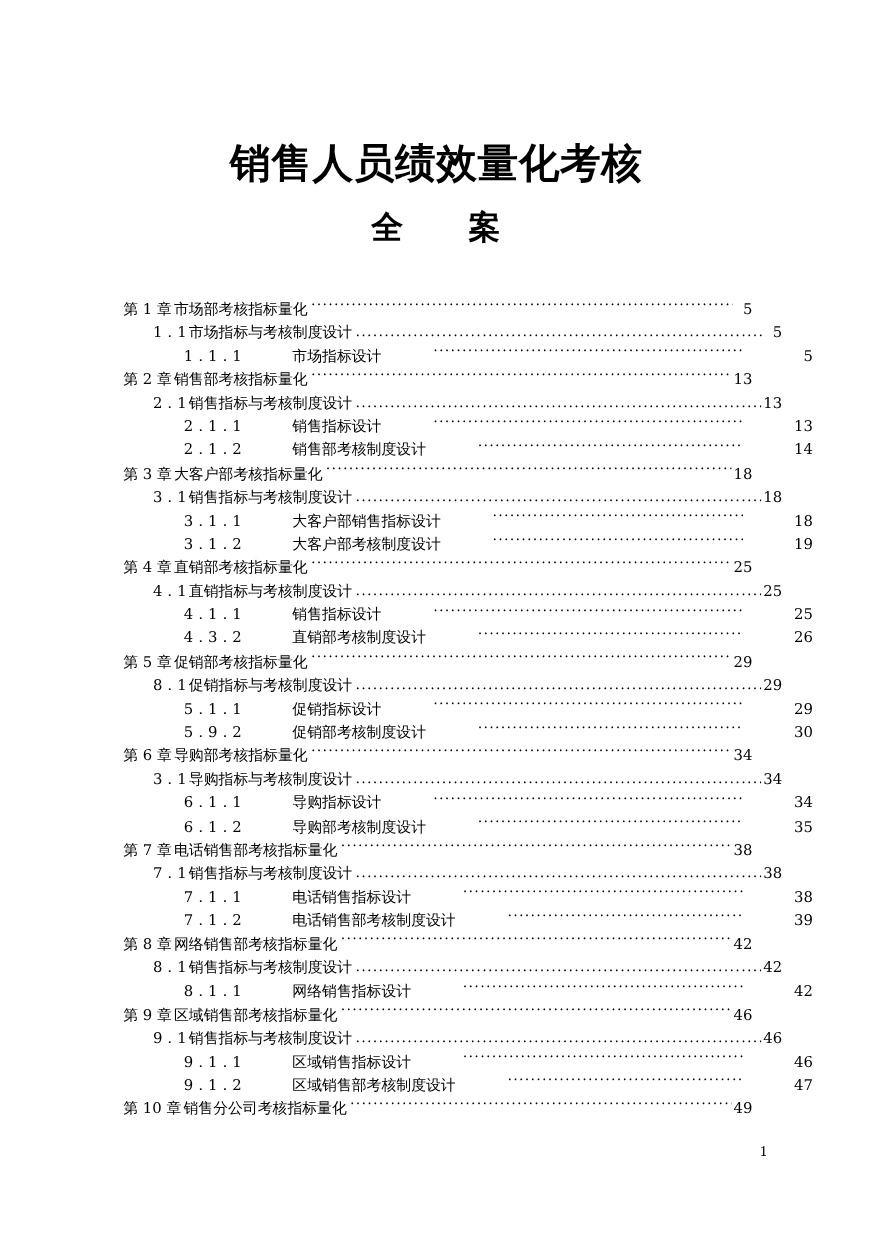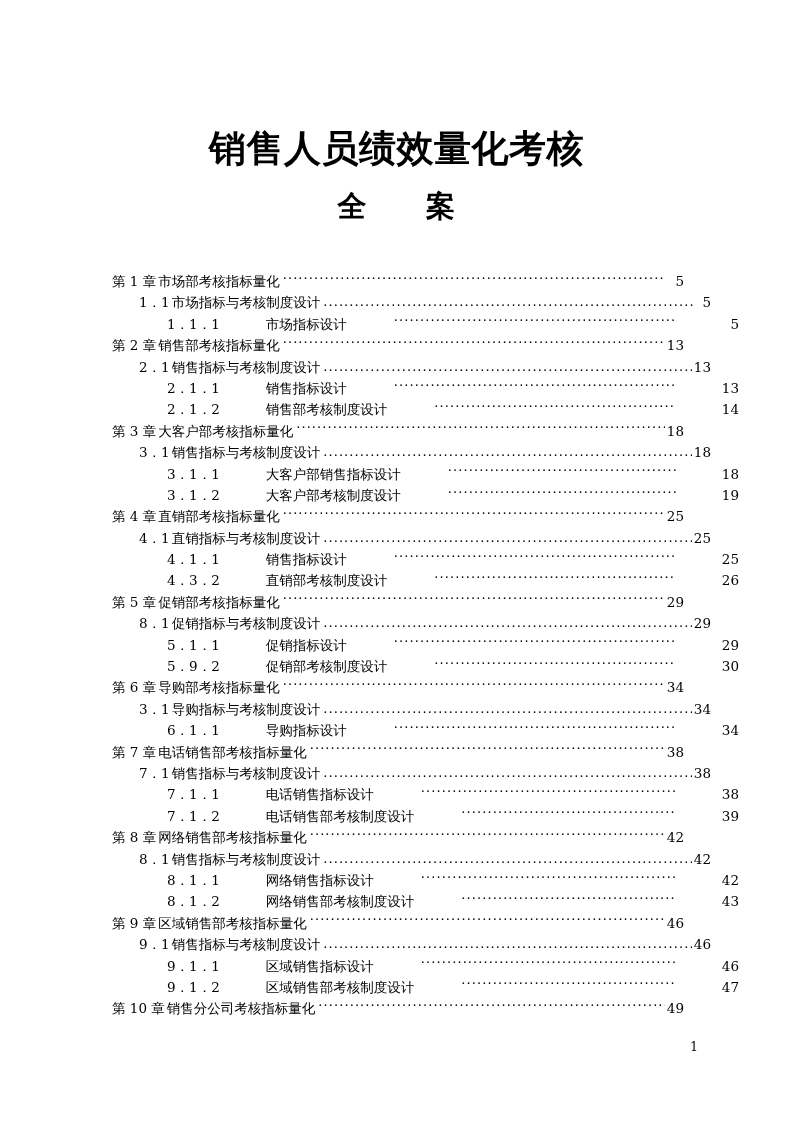--- a/index.html
+++ b/index.html
@@ -258,20 +258,26 @@
         <span class="toc-label">导购指标与考核制度设计</span>
         <span class="toc-dots"></span>
         <span class="toc-page">34</span>
       </div>
       <div class="toc-entry lvl3">
         <span class="toc-num">6．1．1</span>
         <span class="toc-label">导购指标设计</span>
         <span class="toc-dots"></span>
         <span class="toc-page">34</span>
       </div>
+      <div class="toc-entry lvl3">
+        <span class="toc-num">6．1．2</span>
+        <span class="toc-label">导购部考核制度设计</span>
+        <span class="toc-dots"></span>
+        <span class="toc-page">35</span>
+      </div>
       <div class="toc-entry lvl1">
         <span class="toc-num">第 7 章</span>
         <span class="toc-label">电话销售部考核指标量化</span>
         <span class="toc-dots"></span>
         <span class="toc-page">38</span>
       </div>
       <div class="toc-entry lvl2">
         <span class="toc-num">7．1</span>
         <span class="toc-label">销售指标与考核制度设计</span>
         <span class="toc-dots"></span>
@@ -300,26 +306,20 @@
         <span class="toc-label">销售指标与考核制度设计</span>
         <span class="toc-dots"></span>
         <span class="toc-page">42</span>
       </div>
       <div class="toc-entry lvl3">
         <span class="toc-num">8．1．1</span>
         <span class="toc-label">网络销售指标设计</span>
         <span class="toc-dots"></span>
         <span class="toc-page">42</span>
       </div>
-      <div class="toc-entry lvl3">
-        <span class="toc-num">8．1．2</span>
-        <span class="toc-label">网络销售部考核制度设计</span>
-        <span class="toc-dots"></span>
-        <span class="toc-page">43</span>
-      </div>
       <div class="toc-entry lvl1">
         <span class="toc-num">第 9 章</span>
         <span class="toc-label">区域销售部考核指标量化</span>
         <span class="toc-dots"></span>
         <span class="toc-page">46</span>
       </div>
       <div class="toc-entry lvl2">
         <span class="toc-num">9．1</span>
         <span class="toc-label">销售指标与考核制度设计</span>
         <span class="toc-dots"></span>

